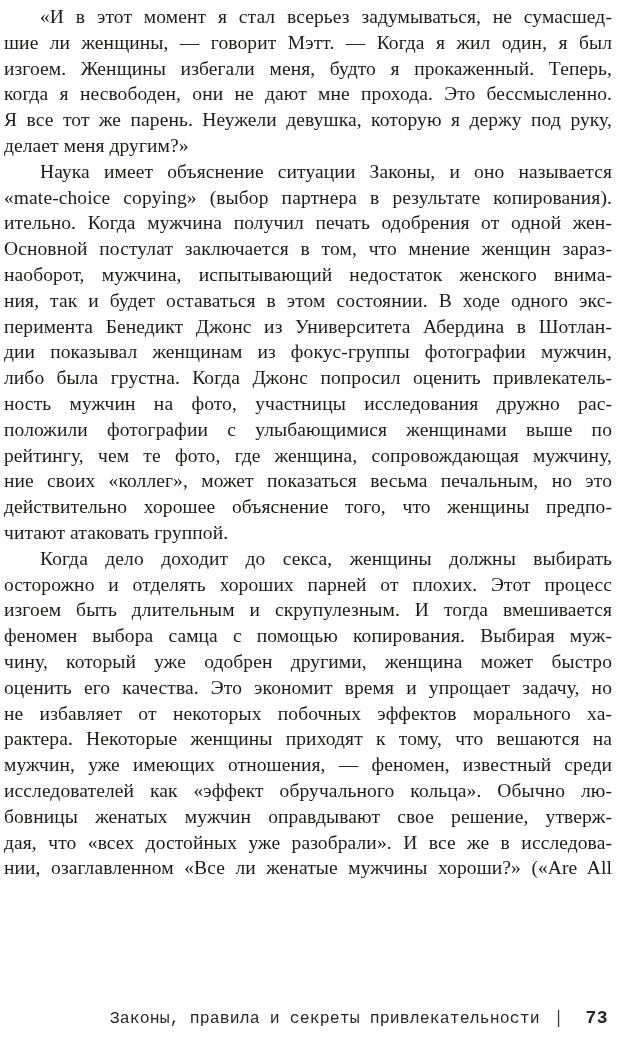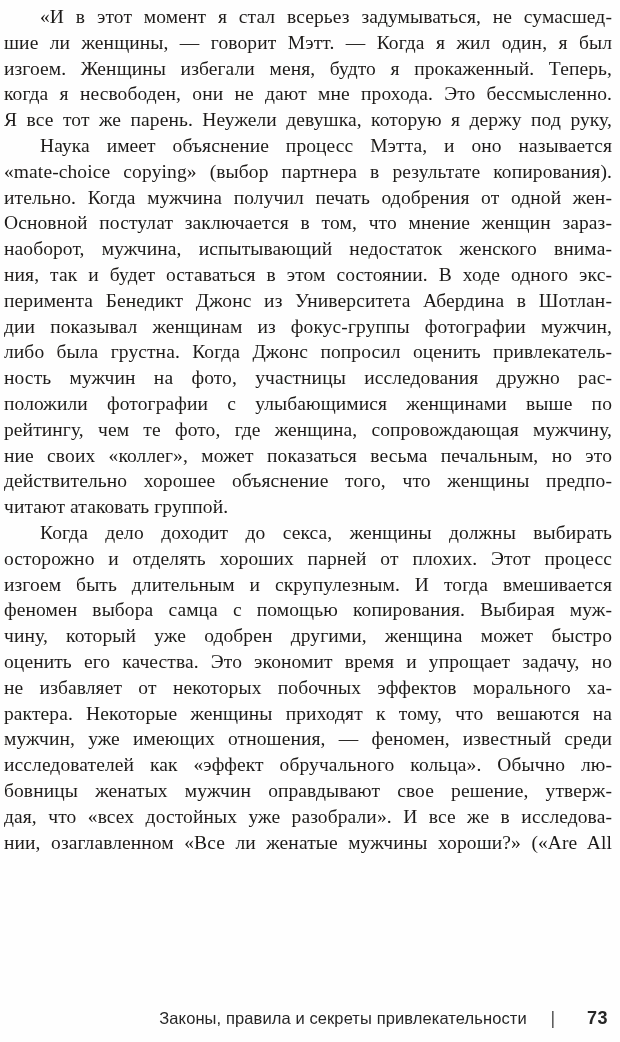--- a/index.html
+++ b/index.html
@@ -45,23 +45,22 @@
     text-align-last: left;
   }
   .footer {
     position: absolute;
     top: 1008px;
     left: 0;
     right: 12px;
     display: flex;
     justify-content: flex-end;
     align-items: baseline;
-    font-family: Liberation Sans, sans-serif;
+    font-family: Liberation Mono, monospace;
     color: #262626;
-    gap: 10px;
   }
   .running-title {
     font-size: 16.5px;
     letter-spacing: 0.1px;
   }
   .footer-separator {
     font-size: 16px;
     margin-left: 14px;
     color: #3a3a3a;
     transform: scaleY(1.1);
@@ -78,23 +77,24 @@
 
 <div class="page">
 
   <div class="text-block">
       <div class="paragraph">
         <div class="line indent">«И в этот момент я стал всерьез задумываться, не сумасшед-</div>
         <div class="line">шие ли женщины, — говорит Мэтт. — Когда я жил один, я был</div>
         <div class="line">изгоем. Женщины избегали меня, будто я прокаженный. Теперь,</div>
         <div class="line">когда я несвободен, они не дают мне прохода. Это бессмысленно.</div>
         <div class="line">Я все тот же парень. Неужели девушка, которую я держу под руку,</div>
+        <div class="line para-end">делает меня другим?»</div>
       </div>
       <div class="paragraph">
-        <div class="line indent">Наука имеет объяснение процесс Мэтта, и оно называется</div>
+        <div class="line indent">Наука имеет объяснение ситуации Законы, и оно называется</div>
         <div class="line">«mate-choice copying» (выбор партнера в результате копирования).</div>
         <div class="line">ительно. Когда мужчина получил печать одобрения от одной жен-</div>
         <div class="line">Основной постулат заключается в том, что мнение женщин зараз-</div>
         <div class="line">наоборот, мужчина, испытывающий недостаток женского внима-</div>
         <div class="line">ния, так и будет оставаться в этом состоянии. В ходе одного экс-</div>
         <div class="line">перимента Бенедикт Джонс из Университета Абердина в Шотлан-</div>
         <div class="line">дии показывал женщинам из фокус-группы фотографии мужчин,</div>
         <div class="line">либо была грустна. Когда Джонс попросил оценить привлекатель-</div>
         <div class="line">ность мужчин на фото, участницы исследования дружно рас-</div>
         <div class="line">положили фотографии с улыбающимися женщинами выше по</div>

